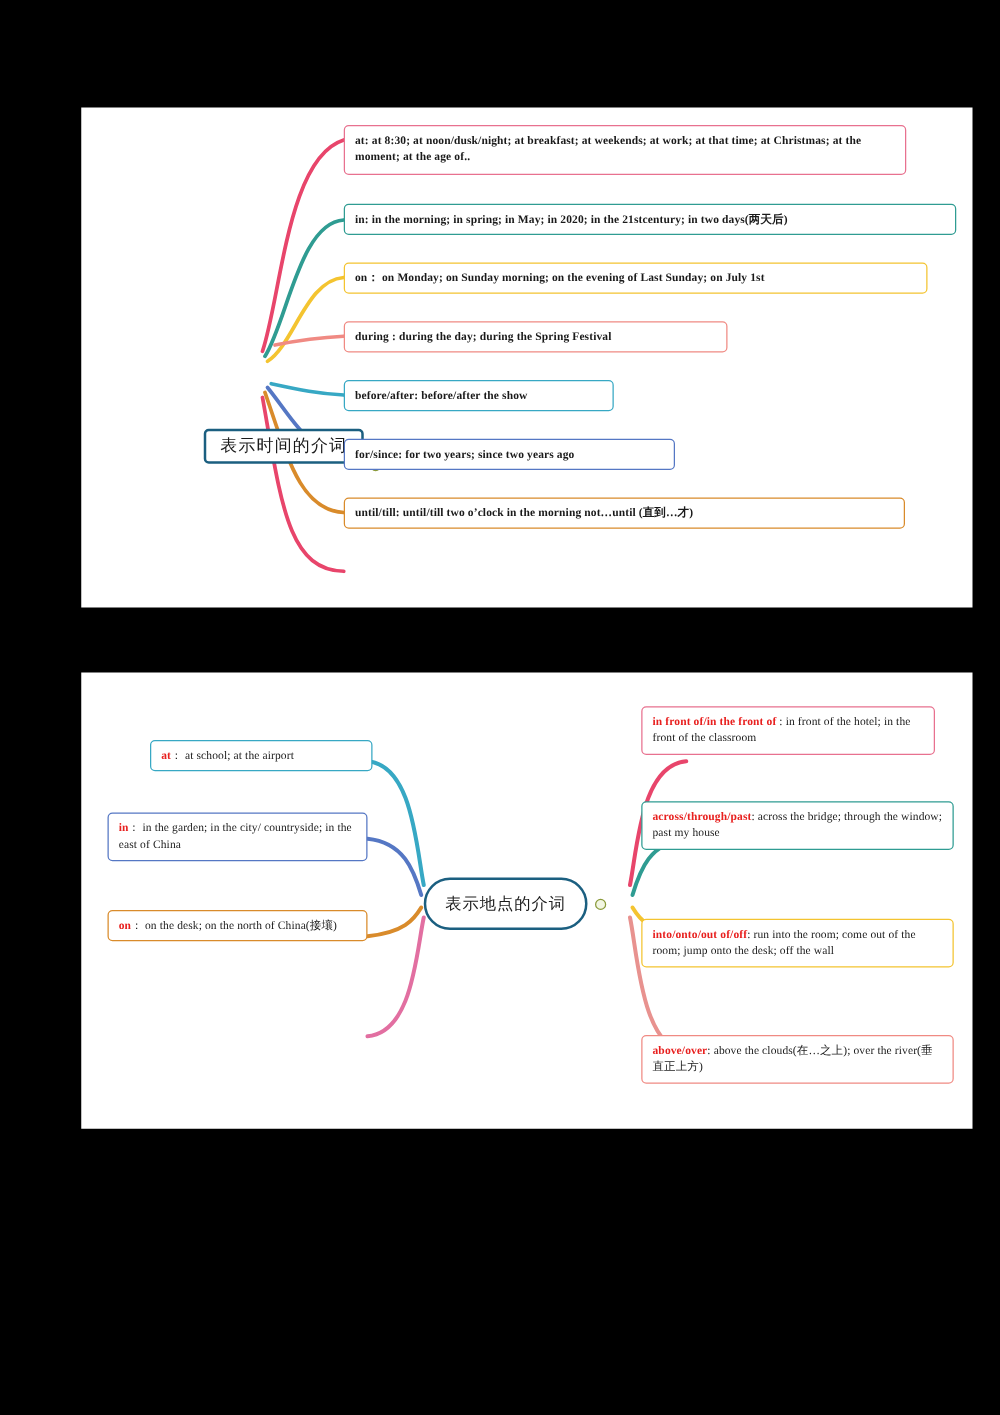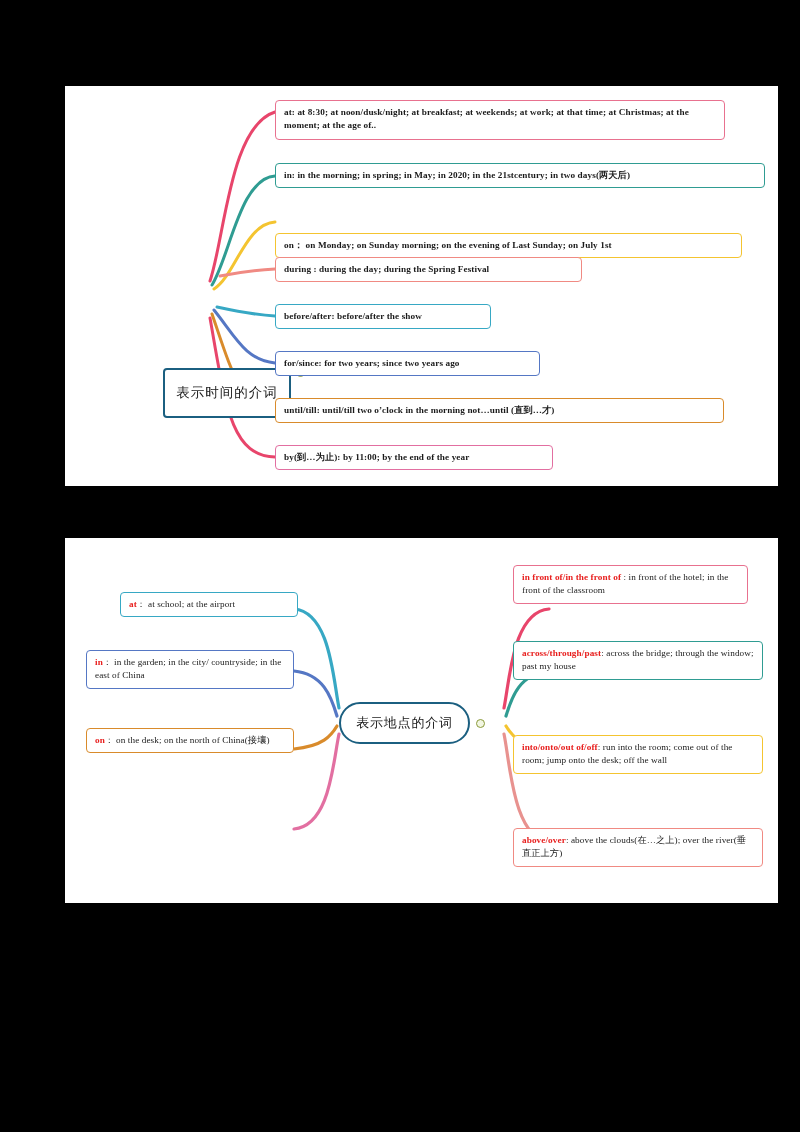--- a/index.html
+++ b/index.html
@@ -38,37 +38,37 @@
   
   .central{
     position:absolute;box-sizing:border-box;
     background:#ffffff;
     border:2.4px solid #1b5f80;
     display:flex;align-items:center;justify-content:center;
     font-family:"DejaVu Sans", sans-serif;
     color:#1a1a1a;
   }
   #central-time{
-    left:98px;top:282px;width:128px;height:50px;
+    left:98px;top:257px;width:128px;height:28px;
     border-radius:4px;font-size:13.5px;letter-spacing:1px;
   }
   #central-place{
     left:339px;top:702px;width:131px;height:42px;
     border-radius:21px;font-size:13px;letter-spacing:.8px;
   }
   .collapse-dot{
     position:absolute;width:7px;height:7px;border-radius:50%;
     border:1px solid #8a9a3a;background:#f2f6e2;
   }
   #dot-time{left:231px;top:282px;}
 
   
   #t-at      {left:275px;top:100px;width:450px;min-height:40px;border-color:#e8718f;}
   #t-in      {left:275px;top:163px;width:490px;border-color:#2f9c92;}
-  #t-on      {left:275px;top:210px;width:467px;border-color:#f4c430;margin-top:23px;}
+  #t-on      {left:275px;top:210px;width:467px;border-color:#f4c430;}
   #t-during  {left:275px;top:257px;width:307px;border-color:#f08a83;}
   #t-beforeafter{left:275px;top:304px;width:216px;border-color:#37a8c4;}
   #t-forsince{left:275px;top:351px;width:265px;border-color:#5577c4;}
   #t-untiltill{left:275px;top:398px;width:449px;border-color:#d98b2b;}
   #t-by      {left:275px;top:445px;width:278px;border-color:#e26fa1;}
 
   
   #p-at  {left:120px;top:592px;width:178px;border-color:#37a8c4;}
   #p-in  {left:86px;top:650px;width:208px;border-color:#5577c4;}
   #p-on  {left:86px;top:728px;width:208px;border-color:#d98b2b;}
@@ -126,23 +126,20 @@
   </div>
 
   <div class="node bold" id="t-forsince">
     <span class="kw">for/since:</span><span> for two years; since two years ago</span>
   </div>
 
   <div class="node bold" id="t-untiltill">
     <span class="kw">until/till:</span><span> until/till two o’clock in the morning not…until (直到…才)</span>
   </div>
 
-  <div class="node bold" id="t-by">
-    <span class="kw">by(到…为止):</span><span> by 11:00; by the end of the year</span>
-  </div>
 
   <div class="panel" id="panel-place">
 
     <svg class="svg-layer" viewBox="0 0 713 365">
       <g fill="none" stroke-width="3.2" stroke-linecap="round">
 
         <path d="M229,71  C265,74 268,140 274,170" stroke="#37a8c4"></path>
         <path d="M229,133 C258,136 266,158 272,178" stroke="#5577c4"></path>
         <path d="M229,211 C258,208 266,198 272,188" stroke="#d98b2b"></path>
         <path d="M229,291 C265,288 268,224 274,196" stroke="#e26fa1"></path>

